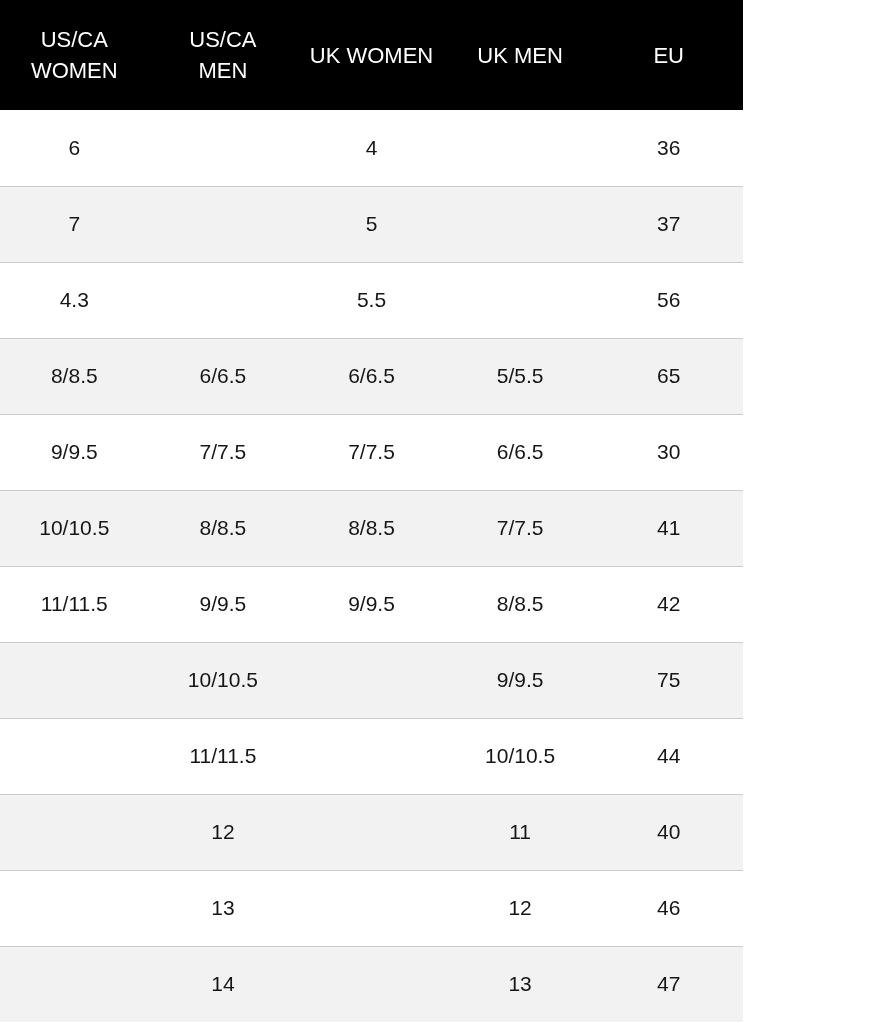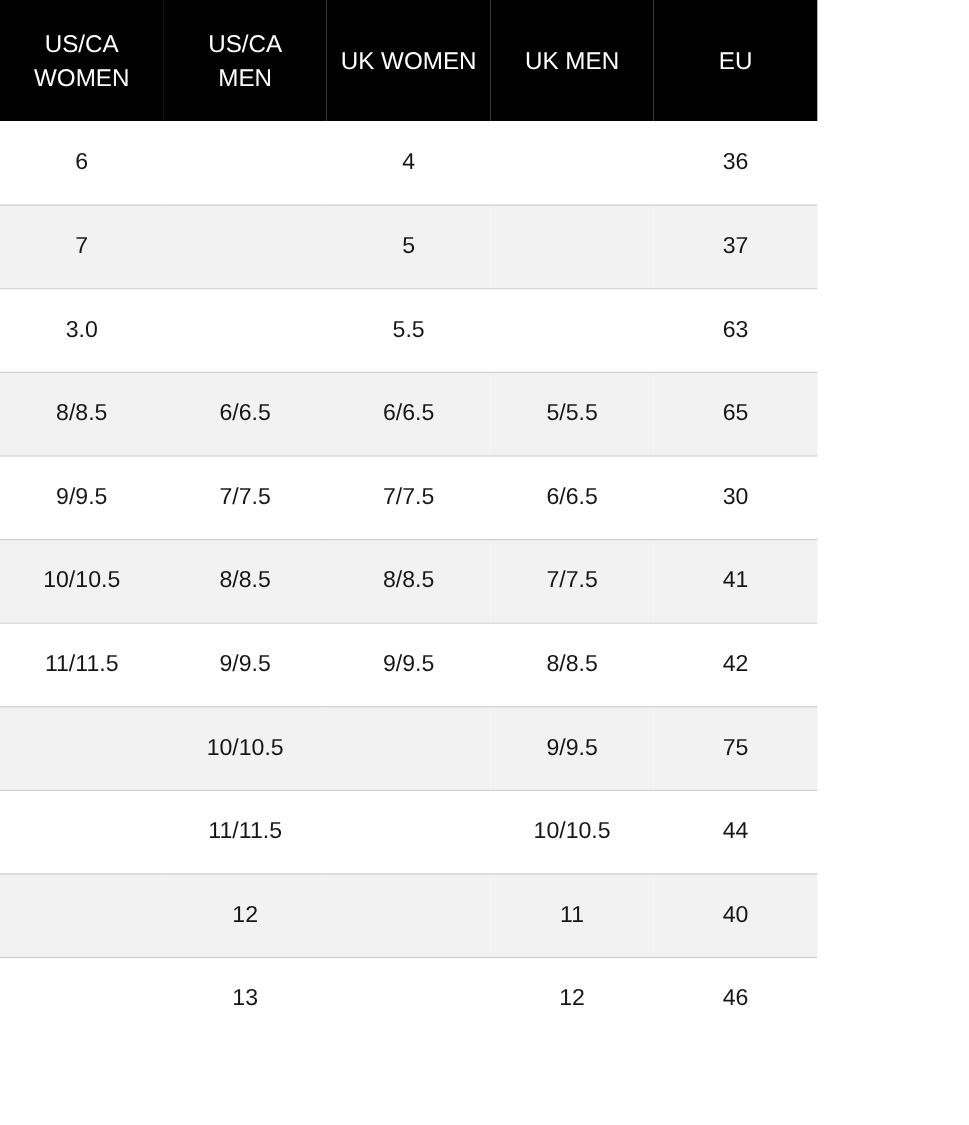--- a/index.html
+++ b/index.html
@@ -80,25 +80,25 @@
           <td>36</td>
         </tr>
         <tr>
           <td>7</td>
           <td></td>
           <td>5</td>
           <td></td>
           <td>37</td>
         </tr>
         <tr>
-          <td>3.0</td>
+          <td>4.3</td>
           <td></td>
           <td>5.5</td>
           <td></td>
-          <td>63</td>
+          <td>56</td>
         </tr>
         <tr>
           <td>8/8.5</td>
           <td>6/6.5</td>
           <td>6/6.5</td>
           <td>5/5.5</td>
           <td>65</td>
         </tr>
         <tr>
           <td>9/9.5</td>
@@ -142,15 +142,22 @@
           <td>11</td>
           <td>40</td>
         </tr>
         <tr>
           <td></td>
           <td>13</td>
           <td></td>
           <td>12</td>
           <td>46</td>
         </tr>
+        <tr>
+          <td></td>
+          <td>14</td>
+          <td></td>
+          <td>13</td>
+          <td>47</td>
+        </tr>
       </tbody>
   </table>
 </div>
 
 </body></html>

